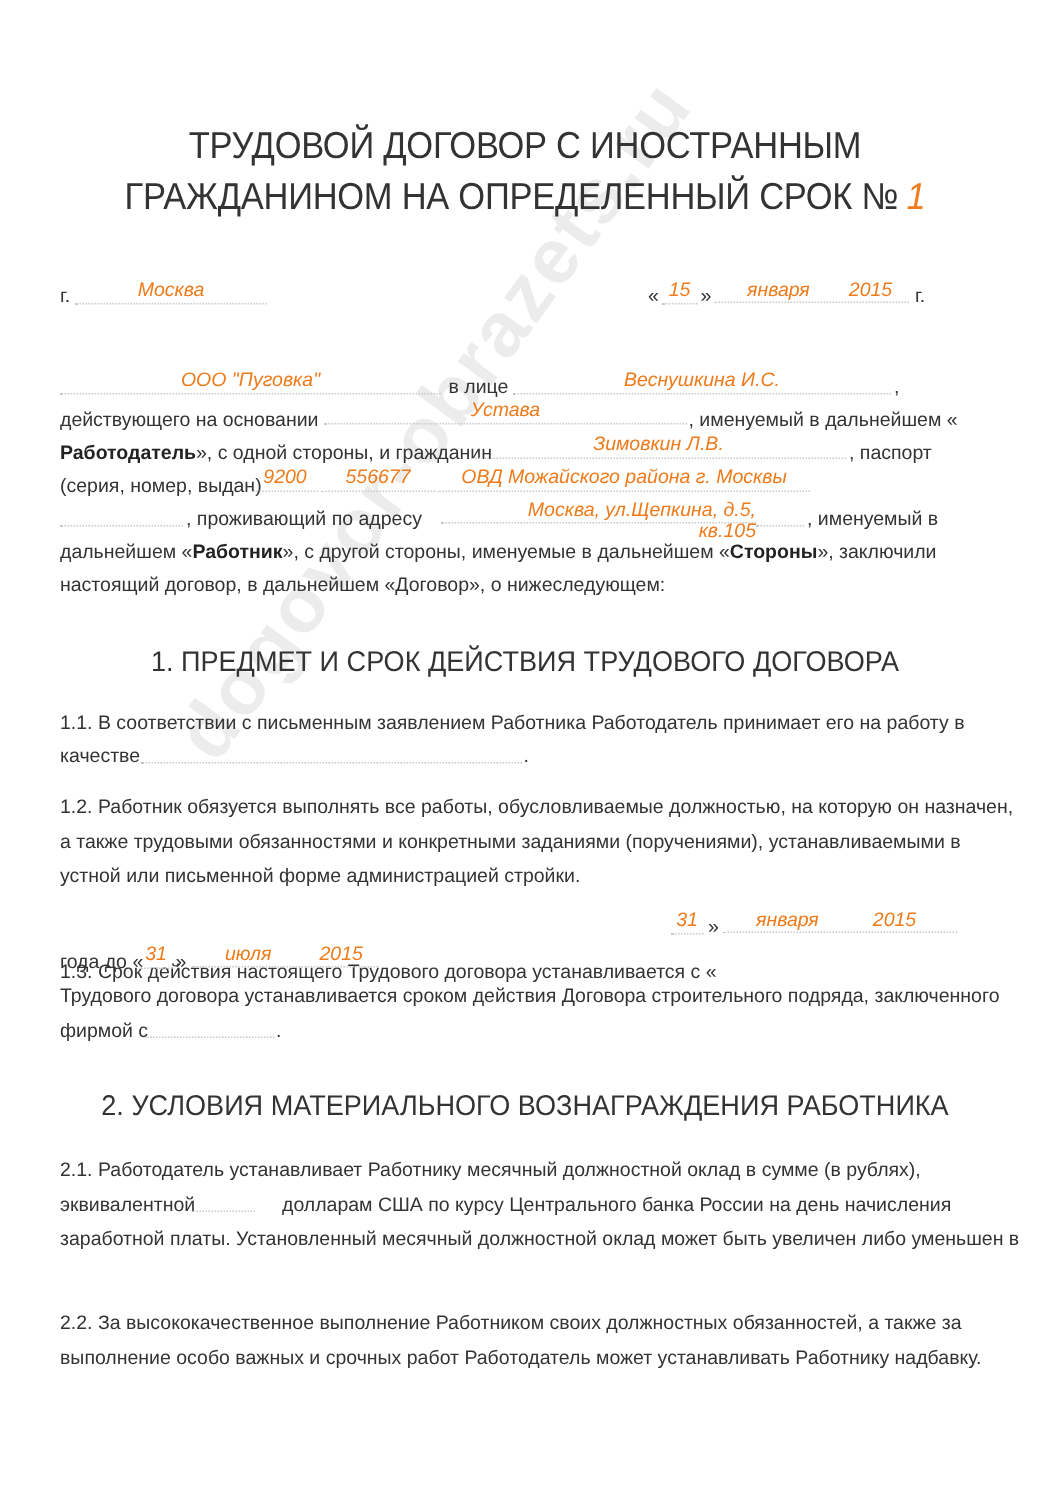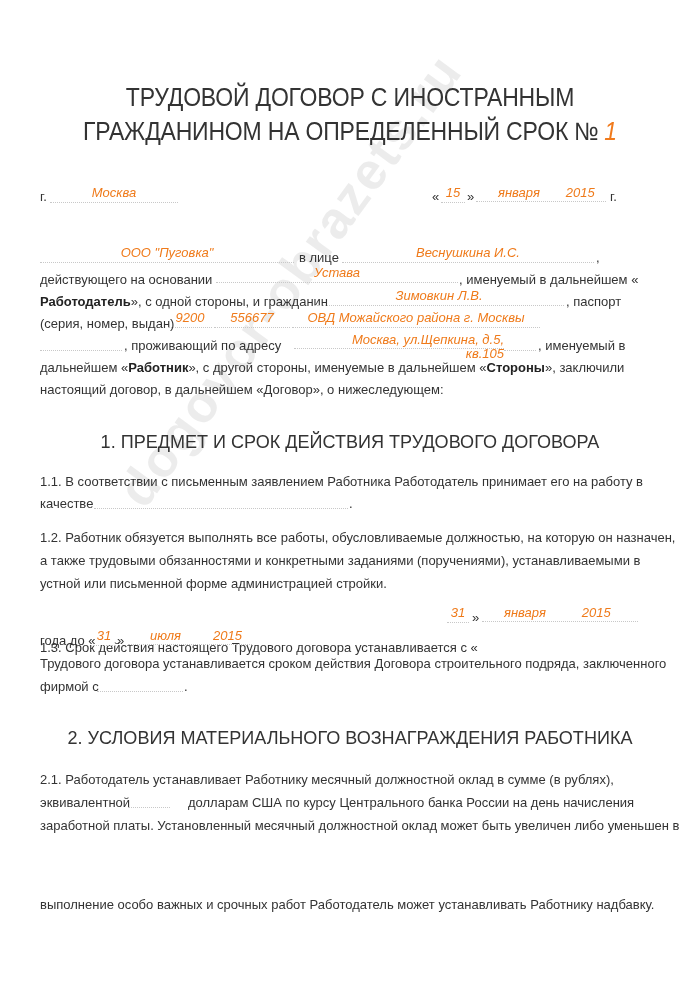--- a/index.html
+++ b/index.html
@@ -118,14 +118,15 @@
   <span class="line" style="left:184px; top:679px;">.</span>
 
   <div class="h2" style="top:726px;">2. УСЛОВИЯ МАТЕРИАЛЬНОГО ВОЗНАГРАЖДЕНИЯ РАБОТНИКА</div>
 
   <span class="line" style="top:772px;">2.1. Работодатель устанавливает Работнику месячный должностной оклад в сумме (в рублях),</span>
   <span class="line" style="top:795px;">эквивалентной</span>
   <span class="fill" style="left:128px; top:791px; width:42px;"></span>
   <span class="line" style="left:188px; top:795px;">долларам США по курсу Центрального банка России на день начисления</span>
   <span class="line" style="top:818px;">заработной платы. Установленный месячный должностной оклад может быть увеличен либо уменьшен в</span>
 
+  <span class="line" style="top:874px;">2.2. За высококачественное выполнение Работником своих должностных обязанностей, а также за</span>
   <span class="line" style="top:897px;">выполнение особо важных и срочных работ Работодатель может устанавливать Работнику надбавку.</span>
 </div>
 
 </body></html>

